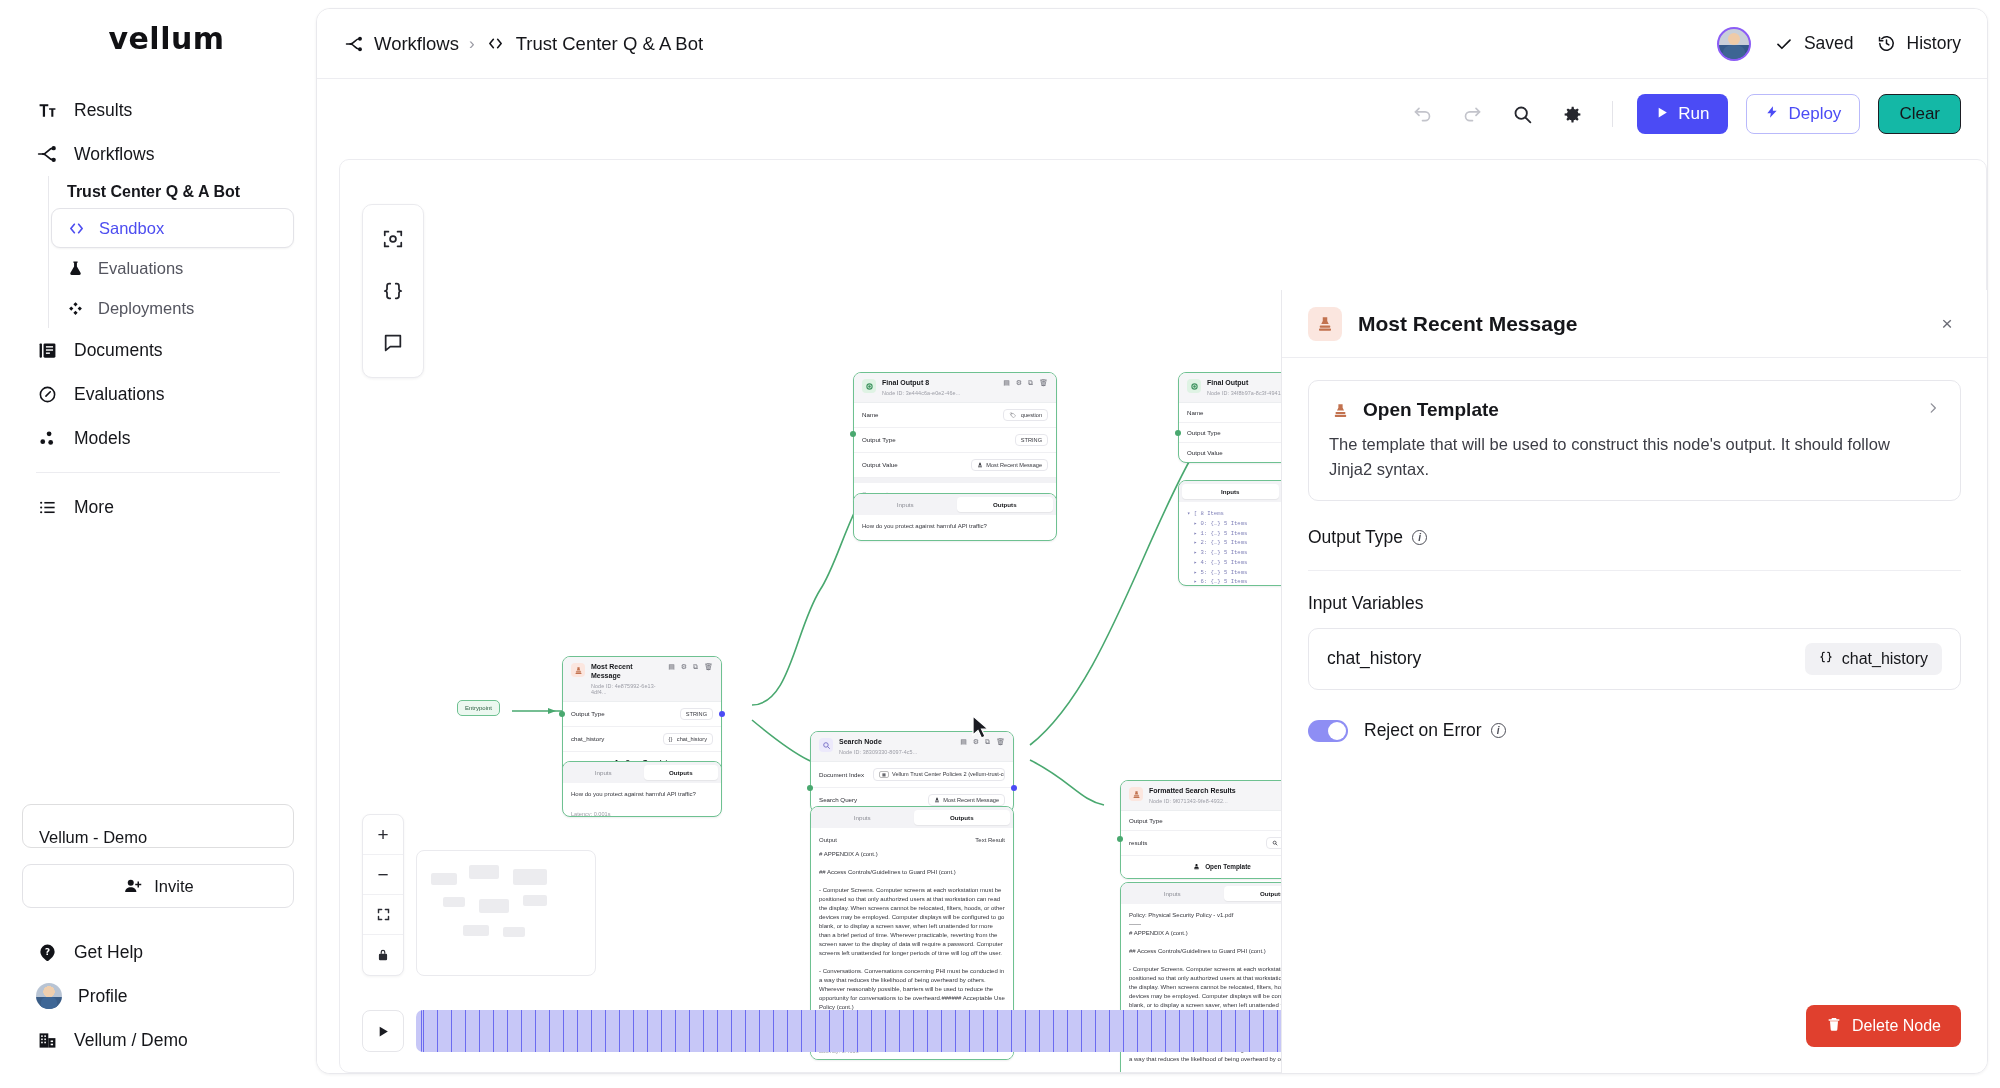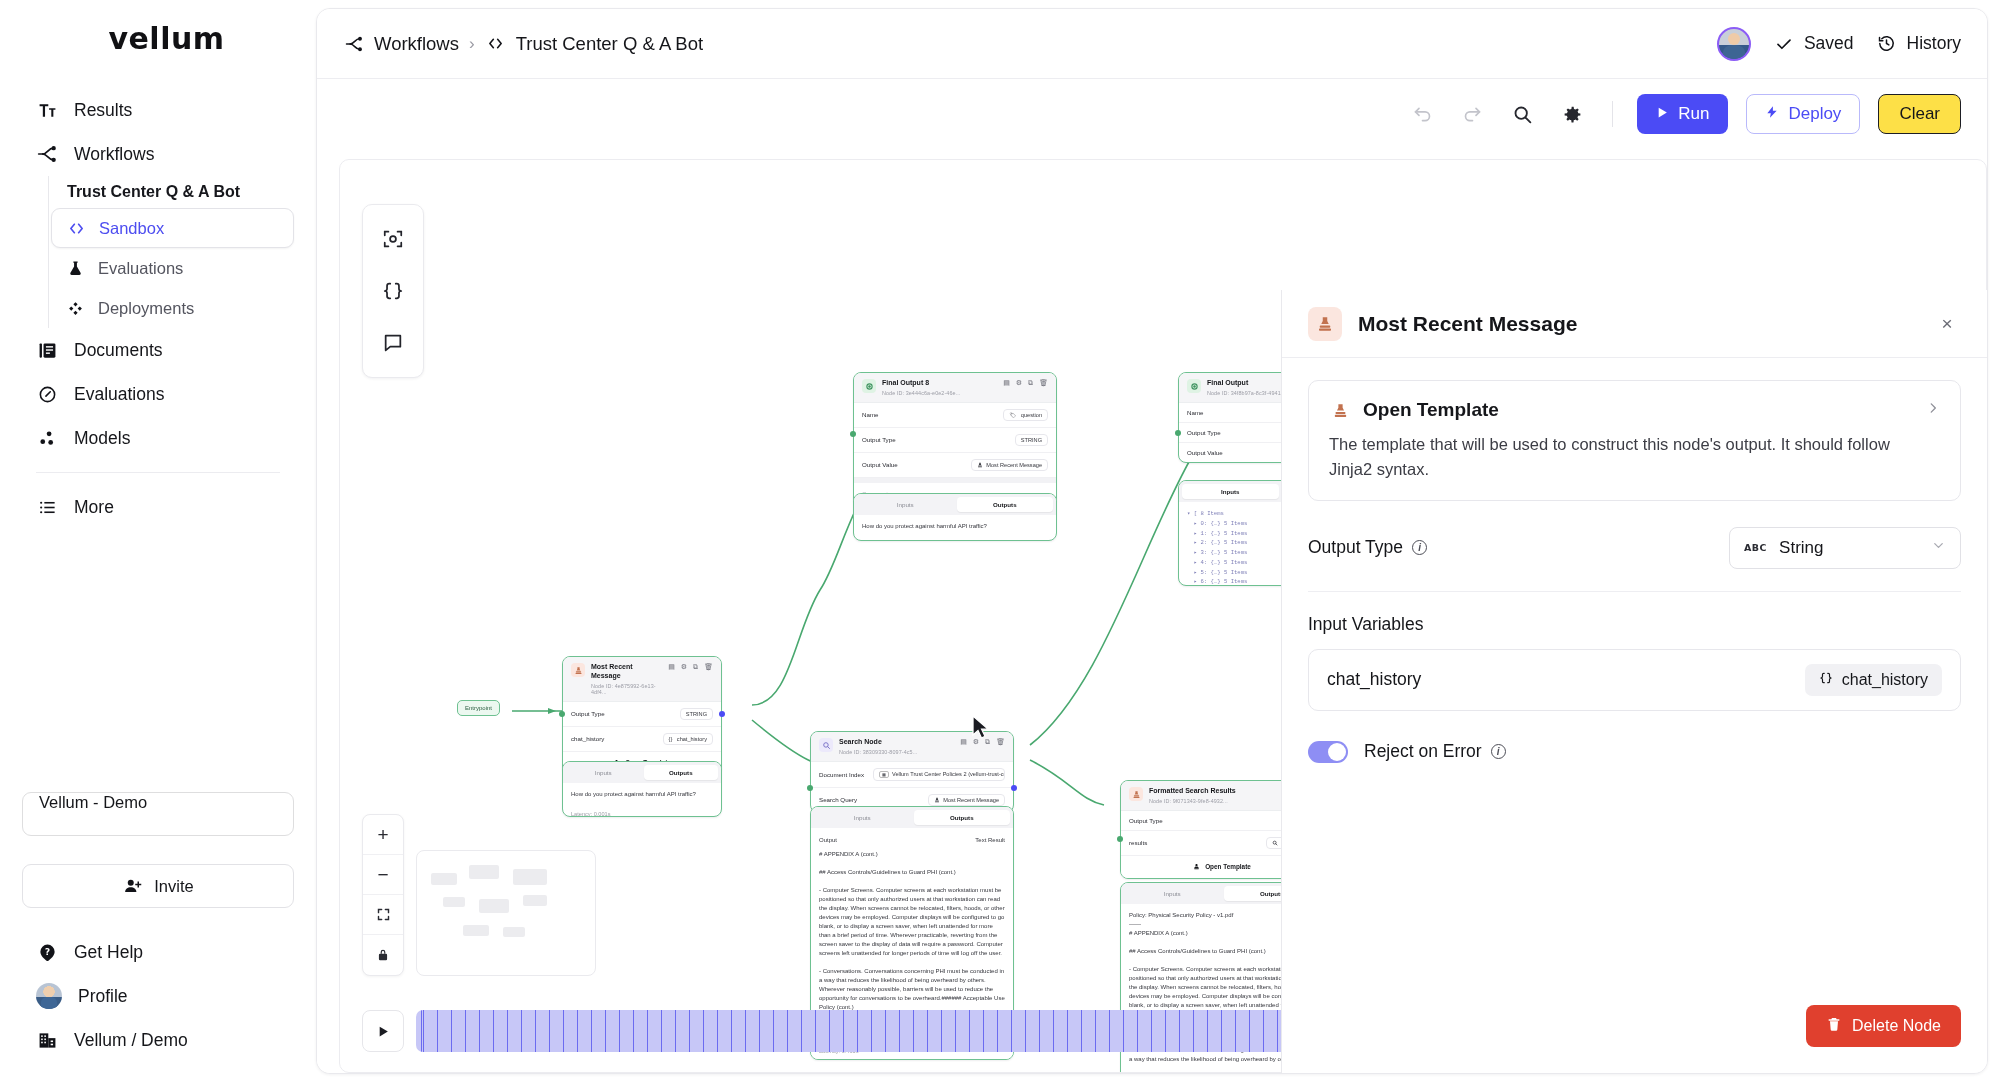--- a/index.html
+++ b/index.html
@@ -52,22 +52,22 @@
   }
   .sub-item .nav-ico { width:20px; flex:0 0 20px; }
   .sub-item.active .nav-ico { color:#4d4df0; }
 
   .nav-divider { height:1px; background:#ececf0; margin: 12px 14px; }
 
   .sidebar-spacer { flex: 1 1 auto; }
 
   .org-box {
     border:1px solid #dededf; border-radius:9px; height:44px;
-    display:flex; align-items:flex-start; padding:0 16px;
-    font-size:16.5px; color:#15161a; margin-bottom:28px; cursor:pointer;
+    display:flex; align-items:flex-end; padding:0 16px;
+    font-size:16.5px; color:#15161a; margin-bottom:16px; cursor:pointer;
   }
   .invite-btn {
     border:1px solid #e2e2e6; border-radius:9px; height:44px;
     display:flex; align-items:center; justify-content:center; gap:10px;
     font-size:16.5px; color:#15161a; cursor:pointer; margin-bottom: 22px;
   }
   .bottom-nav { padding-bottom: 26px; }
   .avatar-sm {
     width:26px; height:26px; border-radius:50%; flex:0 0 26px;
     background:
@@ -128,21 +128,21 @@
   }
   .tb-icon.disabled { color:#c3c4cb; }
   .tb-sep { width:1px; height:26px; background:#e4e4e9; margin:0 6px;}
   .btn {
     height:40px; border-radius:8px; display:flex; align-items:center; gap:9px;
     padding: 0 18px; font-size:17px; cursor:pointer; border:1px solid transparent;
     white-space:nowrap;
   }
   .btn-run { background:#4b4bf5; color:#fff; font-weight:500; }
   .btn-deploy { background:#fff; color:#4b4bf5; border-color:#b9b9fb; font-weight:500; }
-  .btn-clear { background:#fde047; color:#15161a; border-color:#1d1e24; padding:0 20px; }
+  .btn-clear { background:#14b8a6; color:#15161a; border-color:#1d1e24; padding:0 20px; }
 
   
   .canvas-wrap { position:relative; flex:1 1 auto; overflow:hidden; background:#fff; }
   .canvas {
     position:absolute; inset: 10px 0 0 22px;
     border:1px solid #ececf0; border-radius:10px; background:#fff;
     overflow:hidden;
   }
 
   
@@ -954,29 +954,20 @@
                 </span>
               </div>
               <div class="tmpl-desc">The template that will be used to construct this node's output. It should follow Jinja2 syntax.</div>
             </div>
 
             <div class="row-outtype">
               <span class="lbl">
                 <span>Output Type</span>
                 <span class="info-i">i</span>
               </span>
-              <div class="select">
-                <span class="abc-badge">ABC</span>
-                <span>String</span>
-                <span class="sel-chev">
-                  <svg width="15" height="15" viewBox="0 0 24 24" fill="none" stroke="currentColor" stroke-width="2.1" stroke-linecap="round" stroke-linejoin="round">
-                      <path d="M6 9l6 6 6-6"></path>
-                    </svg>
-                </span>
-              </div>
             </div>
 
             <div class="sec-title">Input Variables</div>
 
             <div class="var-card">
               <span class="var-name">chat_history</span>
               <span class="var-chip">
                 <span>
                   <svg width="14" height="14" viewBox="0 0 24 24" fill="none" stroke="currentColor" stroke-width="2" stroke-linecap="round" stroke-linejoin="round">
                       <path d="M9 4H8.2A2.2 2.2 0 0 0 6 6.2v3A2.8 2.8 0 0 1 3.2 12 2.8 2.8 0 0 1 6 14.8v3A2.2 2.2 0 0 0 8.2 20H9"></path>

